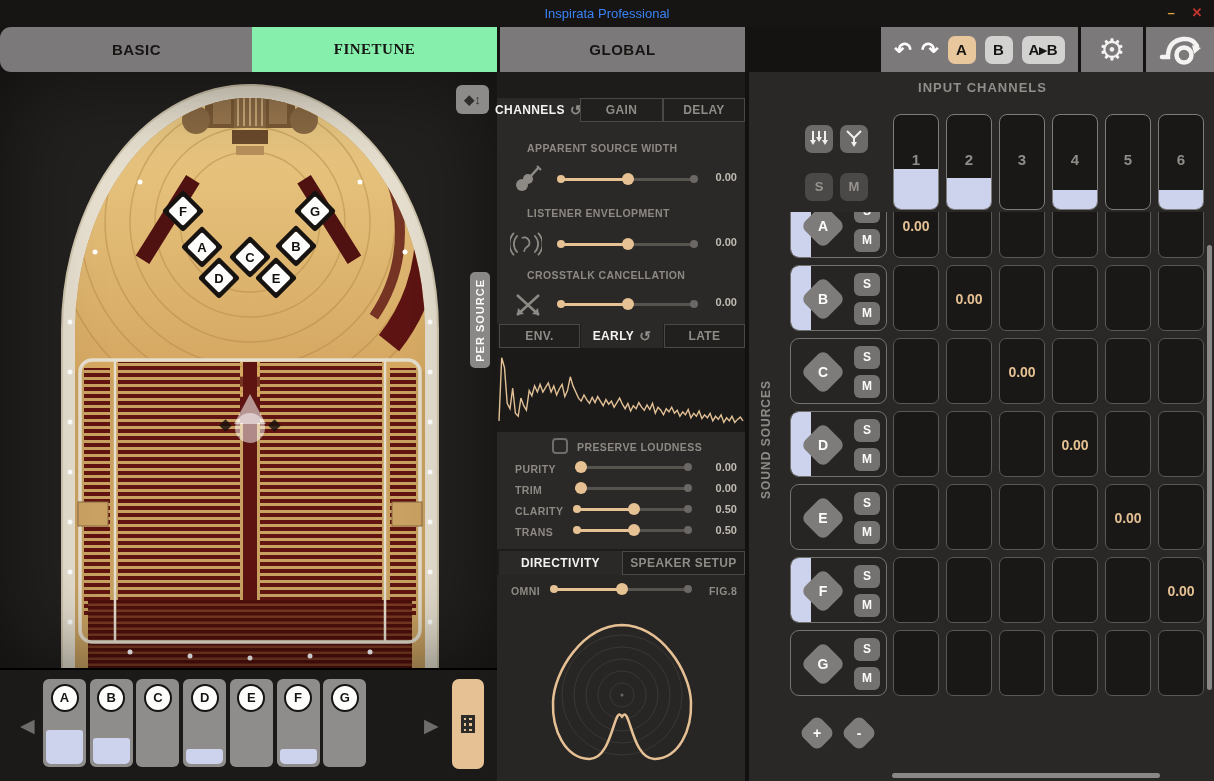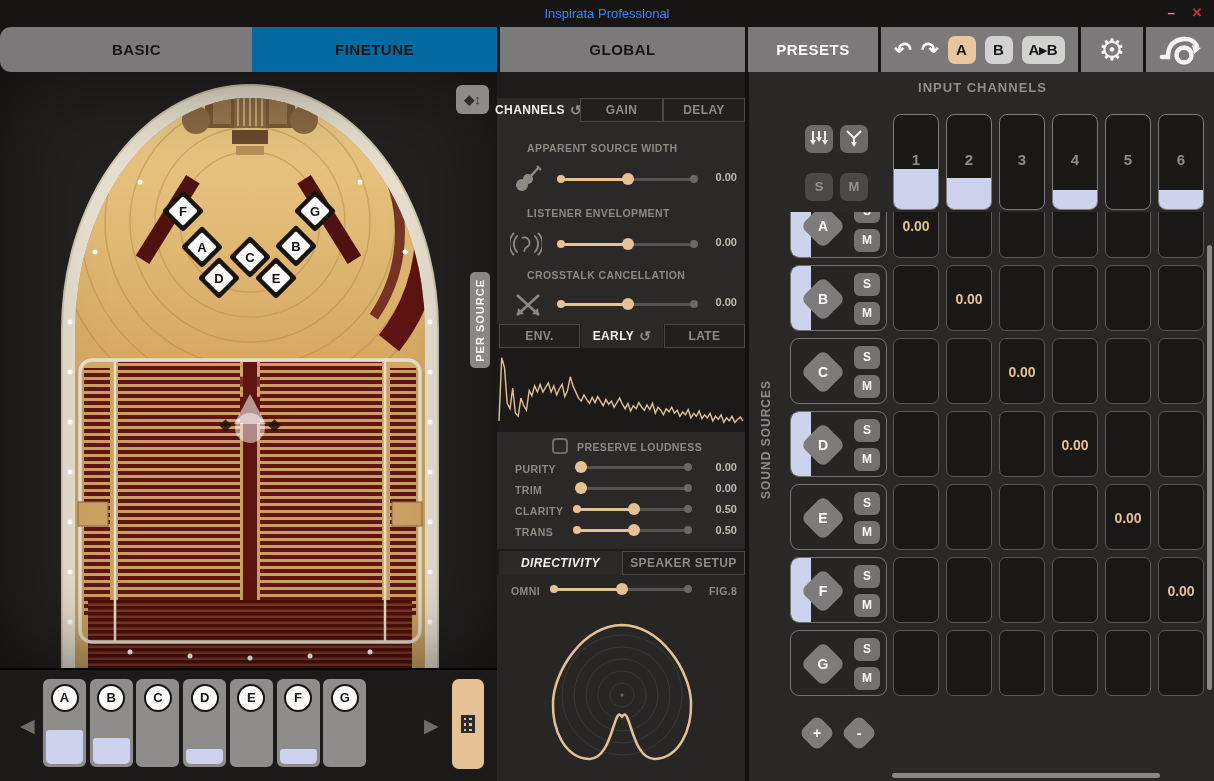--- a/index.html
+++ b/index.html
@@ -13,21 +13,21 @@
   #titlebar .title { color:#3b82f6; font-size:13px; }
   .winbtn { position:absolute; top:0; width:26px; height:26px; text-align:center; line-height:26px;
     font-weight:bold; font-size:13px; }
   #win-min { right:30px; color:#e2a23c; }
   #win-close { right:4px; color:#c8352c; }
 
   
   .navseg { position:absolute; top:27px; height:45px; background:#7b7979; display:flex;
     align-items:center; justify-content:center; }
   .navseg .tlabel { font-weight:bold; font-size:15px; letter-spacing:.5px; color:#161514; }
-  .navseg.active { background:#0369a1; }
+  .navseg.active { background:#86efac;font-family:Liberation Serif, serif; }
   .navseg.lighttext .tlabel { color:#fbfbfa; }
   #abseg { gap:9px; }
   .histbtn { color:#fdfdfc; font-size:21px; font-weight:bold; line-height:28px; }
   .abbtn { height:28px; border-radius:7px; background:#d2d2d0; color:#161514; font-weight:bold;
     font-size:15px; display:flex; align-items:center; justify-content:center; padding:0 7px; min-width:28px; }
   .abbtn.tan { background:#e9c79d; }
   #gearseg .gear { color:#f4f3f2; font-size:30px; line-height:30px; }
 
   
   #hall-panel { position:absolute; left:0; top:72px; width:497px; height:596px; background:#23211f; }
@@ -122,23 +122,20 @@
 
   <div class="navseg" style="left:0;width:273px;border-radius:11px;">
     <span class="tlabel">BASIC</span>
     </div>
   <div class="navseg active" style="left:252px;width:245px;">
     <span class="tlabel">FINETUNE</span>
     </div>
   <div class="navseg" style="left:500px;width:245px;">
     <span class="tlabel">GLOBAL</span>
     </div>
-  <div class="navseg lighttext" style="left:748px;width:130px;">
-    <span class="tlabel">PRESETS</span>
-    </div>
   <div class="navseg" id="abseg" style="left:881px;width:197px;">
     <span class="histbtn">↶</span>
     <span class="histbtn">↷</span>
     <span class="abbtn tan">A</span>
     <span class="abbtn">B</span>
     <span class="abbtn">A▸B</span>
   </div>
   <div class="navseg" id="gearseg" style="left:1081px;width:62px;">
     <span class="gear">⚙</span>
     </div>
@@ -450,21 +447,21 @@
     <span class="plabel" style="left:18px;top:454px;">TRANS</span>
     <div class="slider" style="left: 78px; top: 452px; width: 115px; --p: 0.51;">
       <div class="track"></div>
         <div class="fill"></div>
         <div class="dotl"></div>
         <div class="dotr"></div>
       <div class="knob"></div>
       </div>
     <span class="pvalue" style="left:204px;top:452px;">0.50</span>
 
-    <div class="mtab active" style="left:2px;top:479px;width:123px;font-style:italic;">
+    <div class="mtab active" style="left:2px;top:479px;width:123px;">
       <span>DIRECTIVITY</span>
       </div>
     <div class="mtab" style="left:125px;top:479px;width:123px;">
       <span>SPEAKER SETUP</span>
       </div>
 
     <div class="body-sec" style="top:503px;height:206px;background:#282624;"></div>
     <span class="plabel" style="left:14px;top:513px;">OMNI</span>
     <div class="slider" style="left: 55px; top: 511px; width: 138px; --p: 0.51;">
       <div class="track"></div>

